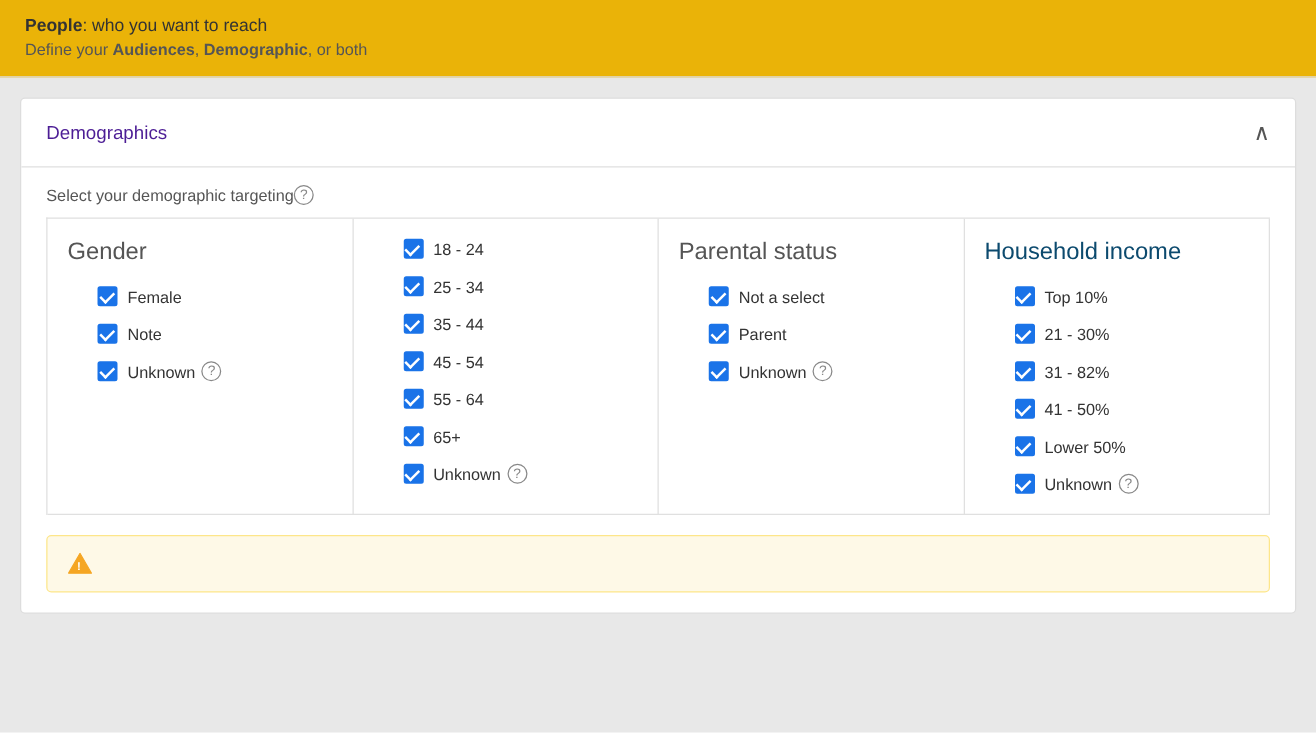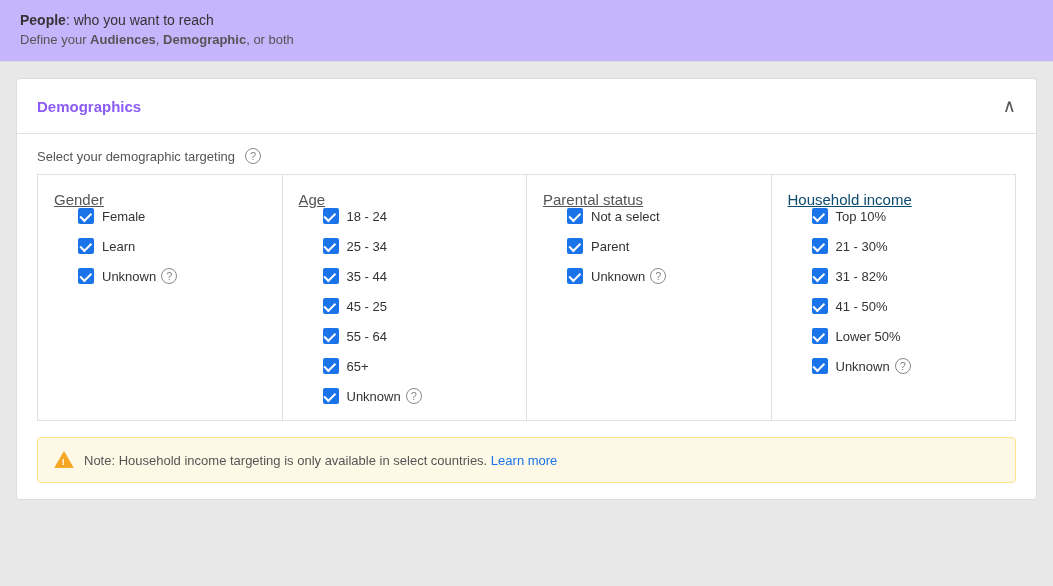--- a/index.html
+++ b/index.html
@@ -6,21 +6,21 @@
     body {
       font-family: Arial, sans-serif;
       font-size: 14px;
       background: #e8e8e8;
       color: #333;
       width: 1053px;
       min-height: 586px;
     }
 
     .top-bar {
-      background: #c4b5fd;
+      background: #eab308;
       padding: 12px 20px 14px 20px;
       border-bottom: 1px solid #ddd;
     }
 
     .top-bar .people-line {
       font-size: 14px;
       color: #333;
       margin-bottom: 4px;
     }
 
@@ -48,34 +48,34 @@
     .card-header {
       display: flex;
       justify-content: space-between;
       align-items: center;
       padding: 16px 20px;
       border-bottom: 1px solid #e0e0e0;
     }
 
     .card-header-title {
       font-size: 15px;
-      font-weight: bold;
-      color: #8b5cf6;
+      font-weight: normal;
+      color: #4c1d95;
     }
 
     .chevron-icon {
       font-size: 18px;
       color: #555;
       cursor: pointer;
     }
 
     .targeting-label {
       display: flex;
       align-items: center;
-      gap: 10px;
+      gap: 0;
       padding: 14px 20px 10px 20px;
       font-size: 13px;
       color: #555;
     }
 
     .help-icon {
       display: inline-flex;
       align-items: center;
       justify-content: center;
       width: 16px;
@@ -96,25 +96,24 @@
       margin: 0 20px 16px 20px;
     }
 
     .col {
       border-right: 1px solid #e0e0e0;
       border-bottom: 1px solid #e0e0e0;
       padding: 16px;
     }
 
     .col-header {
-      font-size: 15px;
-      color: #555;
-      margin-bottom: 0;
+      font-size: 19px;
+      color: #555;
+      margin-bottom: 16px;
       font-weight: normal;
-      text-decoration: underline;
     }
 
     .col-header.highlight {
       color: #0c4a6e;
       font-weight: 500;
     }
 
     .checkbox-item {
       display: flex;
       align-items: center;
@@ -209,44 +208,43 @@
 
   <div class="columns-grid" id="demographics-grid">
   <div class="col">
         <div class="col-header">Gender</div>
         <div class="checkbox-item">
           <span class="cb"></span>
           <span class="item-label">Female</span>
         </div>
         <div class="checkbox-item">
           <span class="cb"></span>
-          <span class="item-label">Learn</span>
+          <span class="item-label">Note</span>
         </div>
         <div class="checkbox-item">
           <span class="cb"></span>
           <span class="item-label">Unknown<span class="help-icon">?</span></span>
         </div>
       </div>
       <div class="col">
-        <div class="col-header">Age</div>
         <div class="checkbox-item">
           <span class="cb"></span>
           <span class="item-label">18 - 24</span>
         </div>
         <div class="checkbox-item">
           <span class="cb"></span>
           <span class="item-label">25 - 34</span>
         </div>
         <div class="checkbox-item">
           <span class="cb"></span>
           <span class="item-label">35 - 44</span>
         </div>
         <div class="checkbox-item">
           <span class="cb"></span>
-          <span class="item-label">45 - 25</span>
+          <span class="item-label">45 - 54</span>
         </div>
         <div class="checkbox-item">
           <span class="cb"></span>
           <span class="item-label">55 - 64</span>
         </div>
         <div class="checkbox-item">
           <span class="cb"></span>
           <span class="item-label">65+</span>
         </div>
         <div class="checkbox-item">
@@ -296,19 +294,15 @@
           <span class="item-label">Unknown<span class="help-icon">?</span></span>
         </div>
       </div>
     </div>
 
   <div class="note-bar">
     <svg class="warning-icon" viewBox="0 0 24 24" fill="none">
       <path d="M1 21h22L12 2 1 21z" fill="#f5a623" stroke="#f5a623" stroke-linejoin="round"></path>
       <text x="11" y="18" font-size="11" font-weight="bold" fill="#fff" text-anchor="middle">!</text>
     </svg>
-    <span>
-      <span>Note: Household income targeting is only available in select countries.</span>
-      <a class="note-link">Learn more</a>
-    </span>
   </div>
 
 </div>
 
 </body></html>

